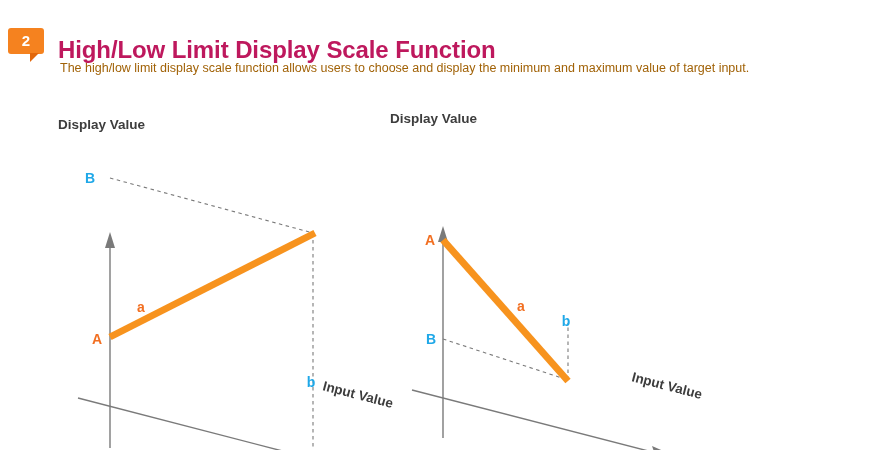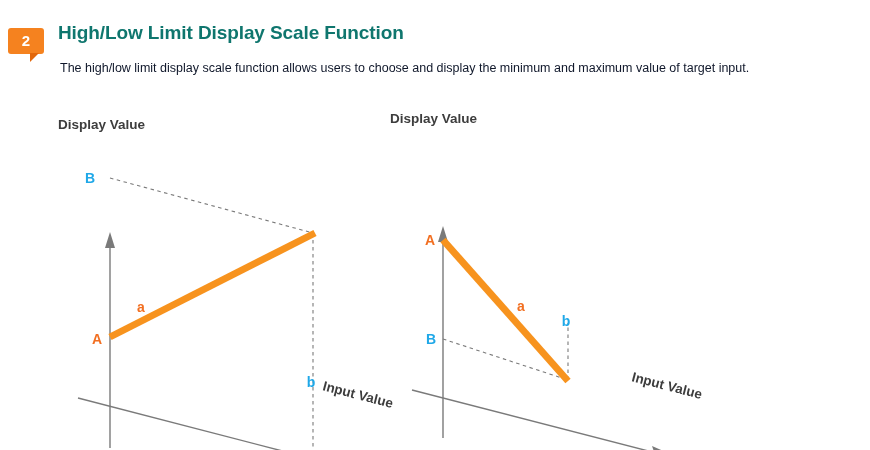--- a/index.html
+++ b/index.html
@@ -58,34 +58,34 @@
     height: 26px;
     line-height: 26px;
     text-align: center;
     color: #ffffff;
     font-size: 15px;
     font-weight: bold;
   }
   #section-title {
     position: absolute;
     left: 58px;
-    top: 22px;
-    font-size: 19px;
+    top: 36px;
+    font-size: 24px;
     font-weight: bold;
-    color: #0f766e;
+    color: #be185d;
     letter-spacing: -0.1px;
     white-space: nowrap;
   }
   #section-subtitle {
     position: absolute;
     left: 60px;
     top: 61px;
     font-size: 12.5px;
     font-weight: normal;
-    color: #0f172a;
+    color: #a16207;
     white-space: nowrap;
   }
 
   
   #diagram-area {
     position: absolute;
     left: 0;
     top: 96px;
     width: 710px;
     height: 354px;

